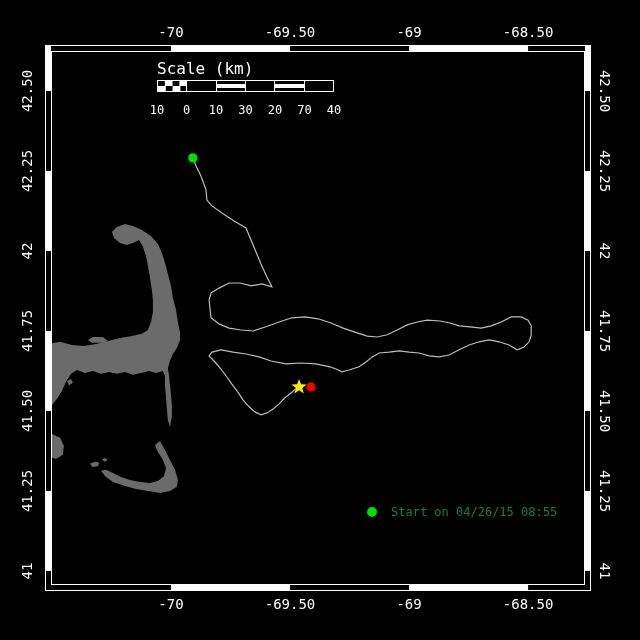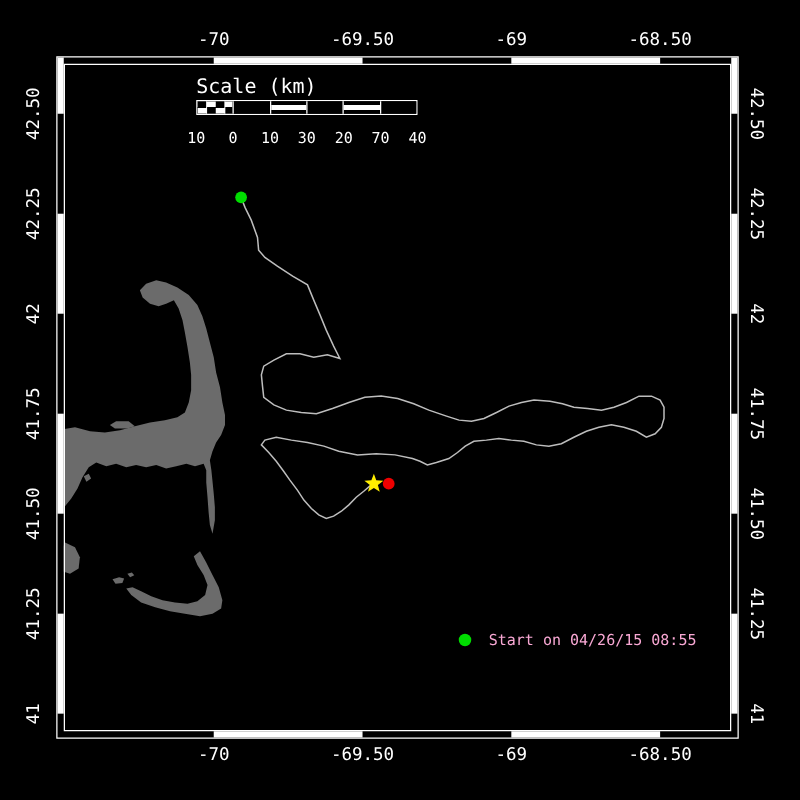--- a/index.html
+++ b/index.html
@@ -17,21 +17,21 @@
   #sb-bar{position:absolute;left:17px;top:18px;width:177px;height:12px;
           border:1px solid #fff;box-sizing:border-box;display:flex;background:#000;}
   .sb-seg{flex:1 1 auto;height:100%;box-sizing:border-box;border-left:1px solid #fff;background:#000;}
   .sb-seg:first-child{border-left:none;}
   .sb-check{background:repeating-conic-gradient(#fff 0% 25%, #000 0% 50%);
             background-size:14.6px 10px;}
   .sb-stripe{background:linear-gradient(to bottom,#000 0 30%,#fff 30% 70%,#000 70% 100%);}
   .sb-label{position:absolute;top:40px;width:36px;text-align:center;
             font-size:12px;line-height:16px;}
   
-  #legend{position:absolute;left:358px;top:498px;width:240px;height:80px;color:#f9a8d4;}
+  #legend{position:absolute;left:358px;top:498px;width:240px;height:80px;color:#15803d;}
   .lg-row{position:absolute;left:0;width:240px;height:16px;}
   .lg-dot{position:absolute;left:9px;top:3px;width:10px;height:10px;border-radius:50%;}
   .lg-star{position:absolute;left:7px;top:1px;width:15px;height:14px;
            clip-path:polygon(50% 0%,62% 34%,98% 35%,69% 57%,79% 91%,50% 70%,21% 91%,31% 57%,2% 35%,38% 34%);}
   .lg-label{position:absolute;left:33px;top:0;font-size:12px;line-height:16px;white-space:nowrap;}
 </style>
 </head>
 <body>
 
 <div id="stage">

